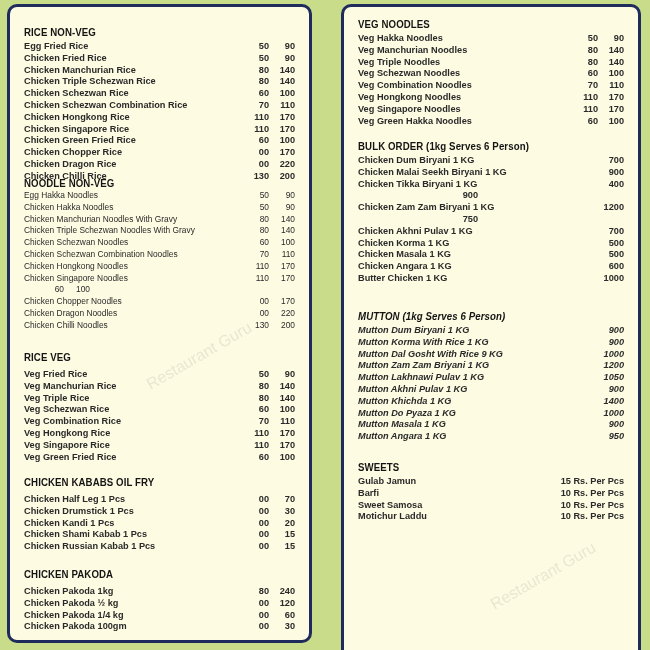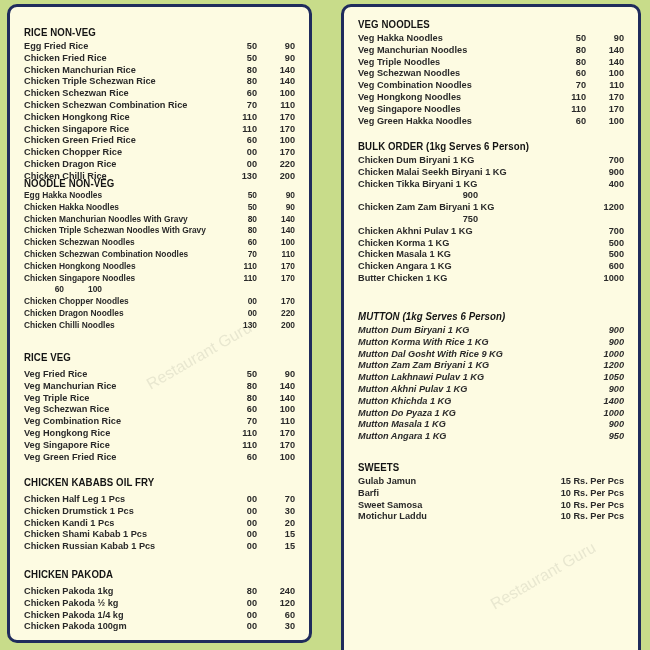--- a/index.html
+++ b/index.html
@@ -35,23 +35,23 @@
     display:flex;
     font-size:9.2px;
     font-weight:bold;
     height:11.8px;
     line-height:11.8px;
     color:#2a2a2a;
     white-space:nowrap;
   }
   .row .name { flex:1; }
   .row .p1 { width:40px; text-align:right; }
-  .row .p2 { width:38px; text-align:right; }
+  .row .p2 { width:26px; text-align:right; }
   .row .single { width:120px; text-align:right; }
-  .compact .row { font-size:8.4px; font-weight:bold; }
+  .compact .row { font-size:8.4px; font-weight:normal; }
   .watermark {
     position:absolute;
     color:rgba(180,180,160,0.28);
     font-size:16px;
     font-family:"Liberation Sans", sans-serif;
     transform:rotate(-30deg);
     pointer-events:none;
     white-space:nowrap;
   }
 </style>

